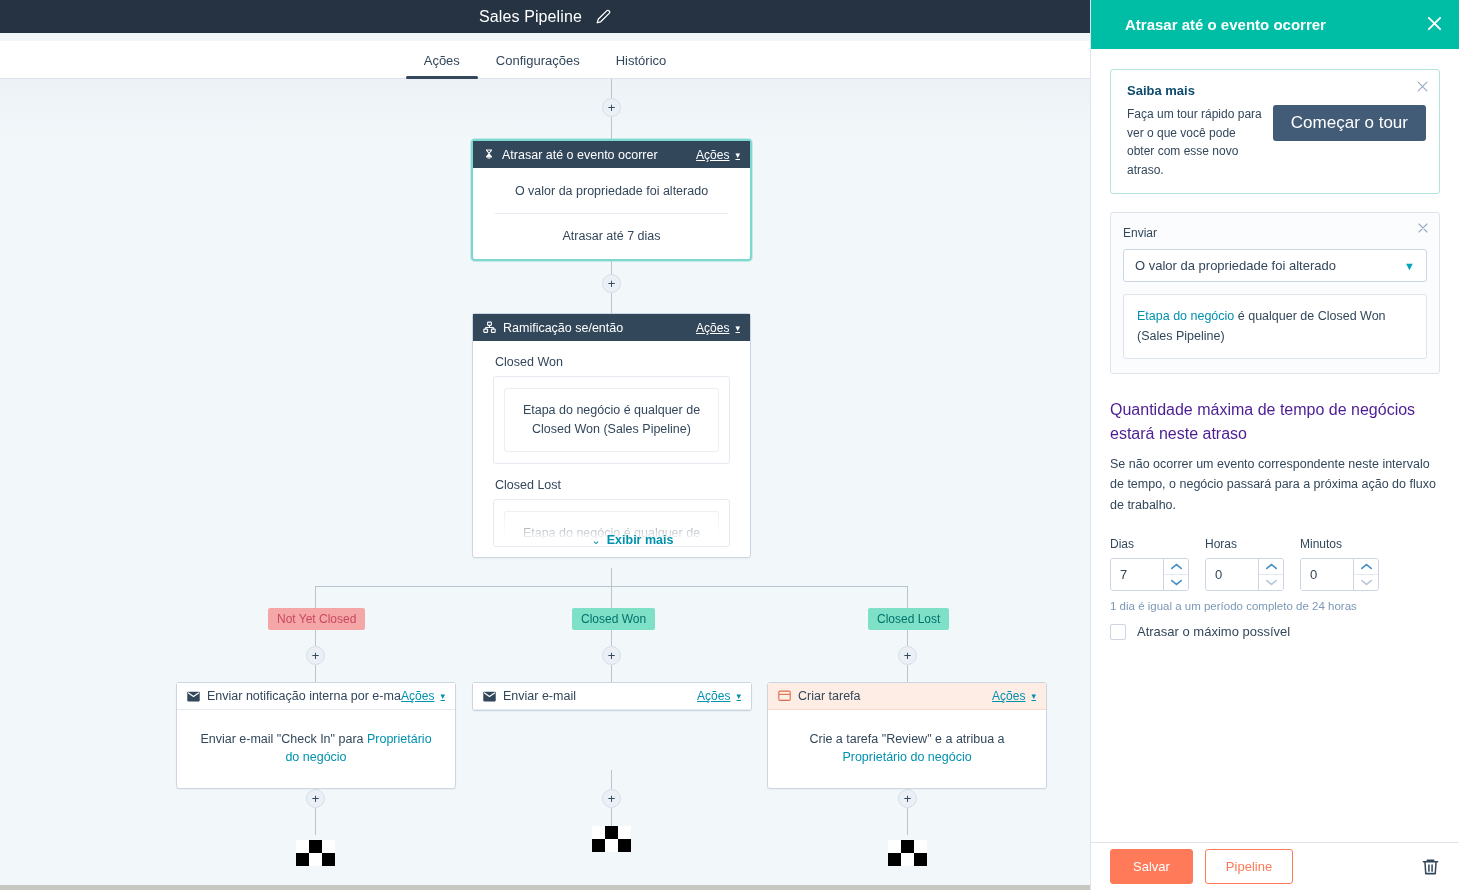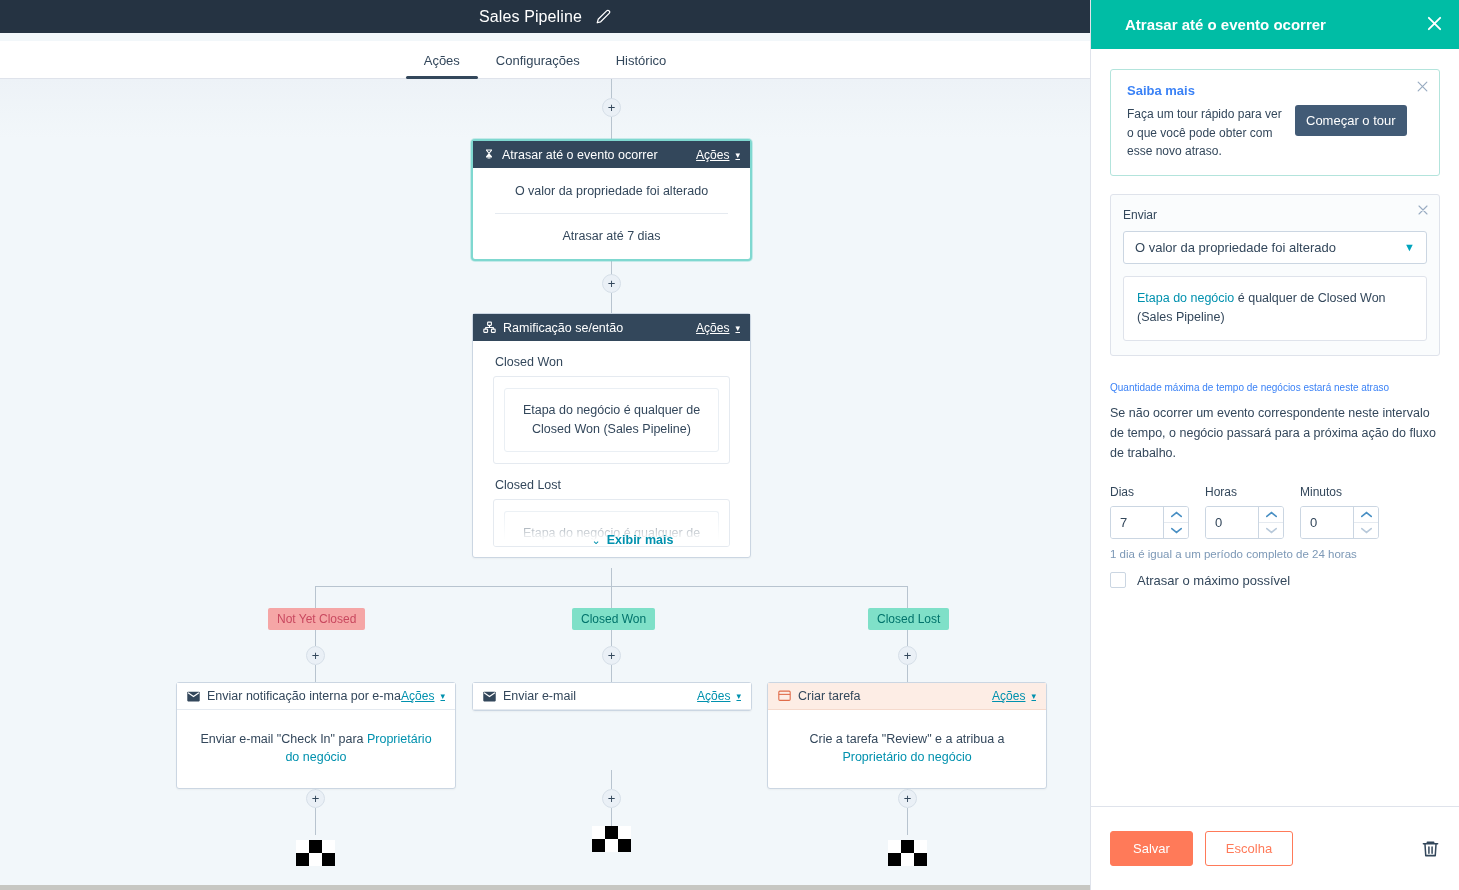--- a/index.html
+++ b/index.html
@@ -144,26 +144,26 @@
   }
   .panel-header-title { flex: 1; font-size: 15px; font-weight: bold; }
   .panel-close { cursor: pointer; font-size: 20px; line-height: 1; color: #fff; }
 
   .panel-body { flex: 1; overflow: hidden; padding: 20px 19px 0 19px; }
 
   .tour-box {
     border: 1px solid #B3E4DC; border-radius: 3px; padding: 13px 13px 14px 16px;
     position: relative; margin-bottom: 18px;
   }
-  .tour-title { font-size: 13px; font-weight: bold; color: #3b82f6; margin-bottom: 7px; }
+  .tour-title { font-size: 13px; font-weight: bold; color: #0c4a6e; margin-bottom: 7px; }
   .tour-row { display: flex; align-items: flex-start; gap: 10px; }
   .tour-text { font-size: 12px; color: #33475B; line-height: 1.55; max-width: 158px; }
   .tour-btn {
-    background: #425B76; color: #fff; font-size: 13px; border: none;
-    border-radius: 3px; padding: 8px 11px; cursor: pointer; white-space: nowrap;
+    background: #425B76; color: #fff; font-size: 17px; border: none;
+    border-radius: 3px; padding: 8px 18px; cursor: pointer; white-space: nowrap;
     font-family: "Liberation Sans", sans-serif;
   }
   .tour-close {
     position: absolute; right: 10px; top: 10px; color: #99ACC2;
     font-size: 15px; cursor: pointer; line-height: 1;
   }
 
   .desc { font-size: 12.5px; color: #33475B; line-height: 1.62; margin-bottom: 16px; }
 
   .event-card {
@@ -180,21 +180,21 @@
     border-radius: 3px; height: 33px; padding: 0 11px; cursor: pointer;
   }
   .select-value { flex: 1; font-size: 13px; color: #33475B; }
   .select-caret { color: #00A4BD; font-size: 11px; }
   .filter-box {
     margin-top: 12px; background: #fff; border: 1px solid #DFE3EB; border-radius: 3px;
     padding: 12px 13px; font-size: 12.5px; color: #33475B; line-height: 1.55;
     cursor: pointer;
   }
 
-  .sec-title { font-size: 10px; color: #3b82f6; line-height: 1.5; margin-bottom: 8px; }
+  .sec-title { font-size: 16px; color: #4c1d95; line-height: 1.5; margin-bottom: 8px; }
   .sec-desc { font-size: 12.5px; color: #33475B; line-height: 1.62; margin-bottom: 22px; }
 
   .steppers { display: flex; gap: 16px; }
   .stepper-group { width: 79px; }
   .stepper-label { font-size: 12px; color: #33475B; margin-bottom: 7px; }
   .stepper {
     display: flex; border: 1px solid #CBD6E2; border-radius: 3px; overflow: hidden;
     height: 33px; background: #fff;
   }
   .stepper input {
@@ -214,21 +214,21 @@
 
   .hint { font-size: 11.5px; color: #7C98B6; margin-top: 9px; }
   .check-row { display: flex; align-items: center; gap: 11px; margin-top: 12px; }
   .checkbox {
     width: 16px; height: 16px; border: 1px solid #CBD6E2; border-radius: 2px;
     background: #fff; cursor: pointer;
   }
   .check-label { font-size: 13px; color: #33475B; }
 
   .panel-footer {
-    height: 84px; border-top: 1px solid #DFE3EB; background: #fff;
+    height: 48px; border-top: 1px solid #DFE3EB; background: #fff;
     display: flex; align-items: center; padding: 0 19px; gap: 12px;
   }
   .btn-primary {
     background: #FF7A59; color: #fff; border: 1px solid #FF7A59; border-radius: 3px;
     font-size: 13px; padding: 9px 22px; cursor: pointer;
     font-family: "Liberation Sans", sans-serif;
   }
   .btn-secondary {
     background: #fff; color: #FF7A59; border: 1px solid #FF7A59; border-radius: 3px;
     font-size: 13px; padding: 9px 20px; cursor: pointer;
@@ -554,21 +554,21 @@
       <div class="hint">1 dia é igual a um período completo de 24 horas</div>
 
       <div class="check-row">
         <div class="checkbox"></div>
         <div class="check-label">Atrasar o máximo possível</div>
       </div>
     </div>
 
     <div class="panel-footer">
       <button class="btn-primary">Salvar</button>
-      <button class="btn-secondary">Escolha</button>
+      <button class="btn-secondary">Pipeline</button>
       <span class="trash">
         <svg width="19" height="19" viewBox="0 0 24 24" fill="none" stroke="#33475B" stroke-width="1.9" stroke-linecap="round" stroke-linejoin="round">
           <path d="M3 6h18M8 6V4h8v2M5 6l1 15h12l1-15"></path>
           <path d="M10 10v8M14 10v8"></path>
         </svg>
       </span>
     </div>
   </div>
 
 </div>

